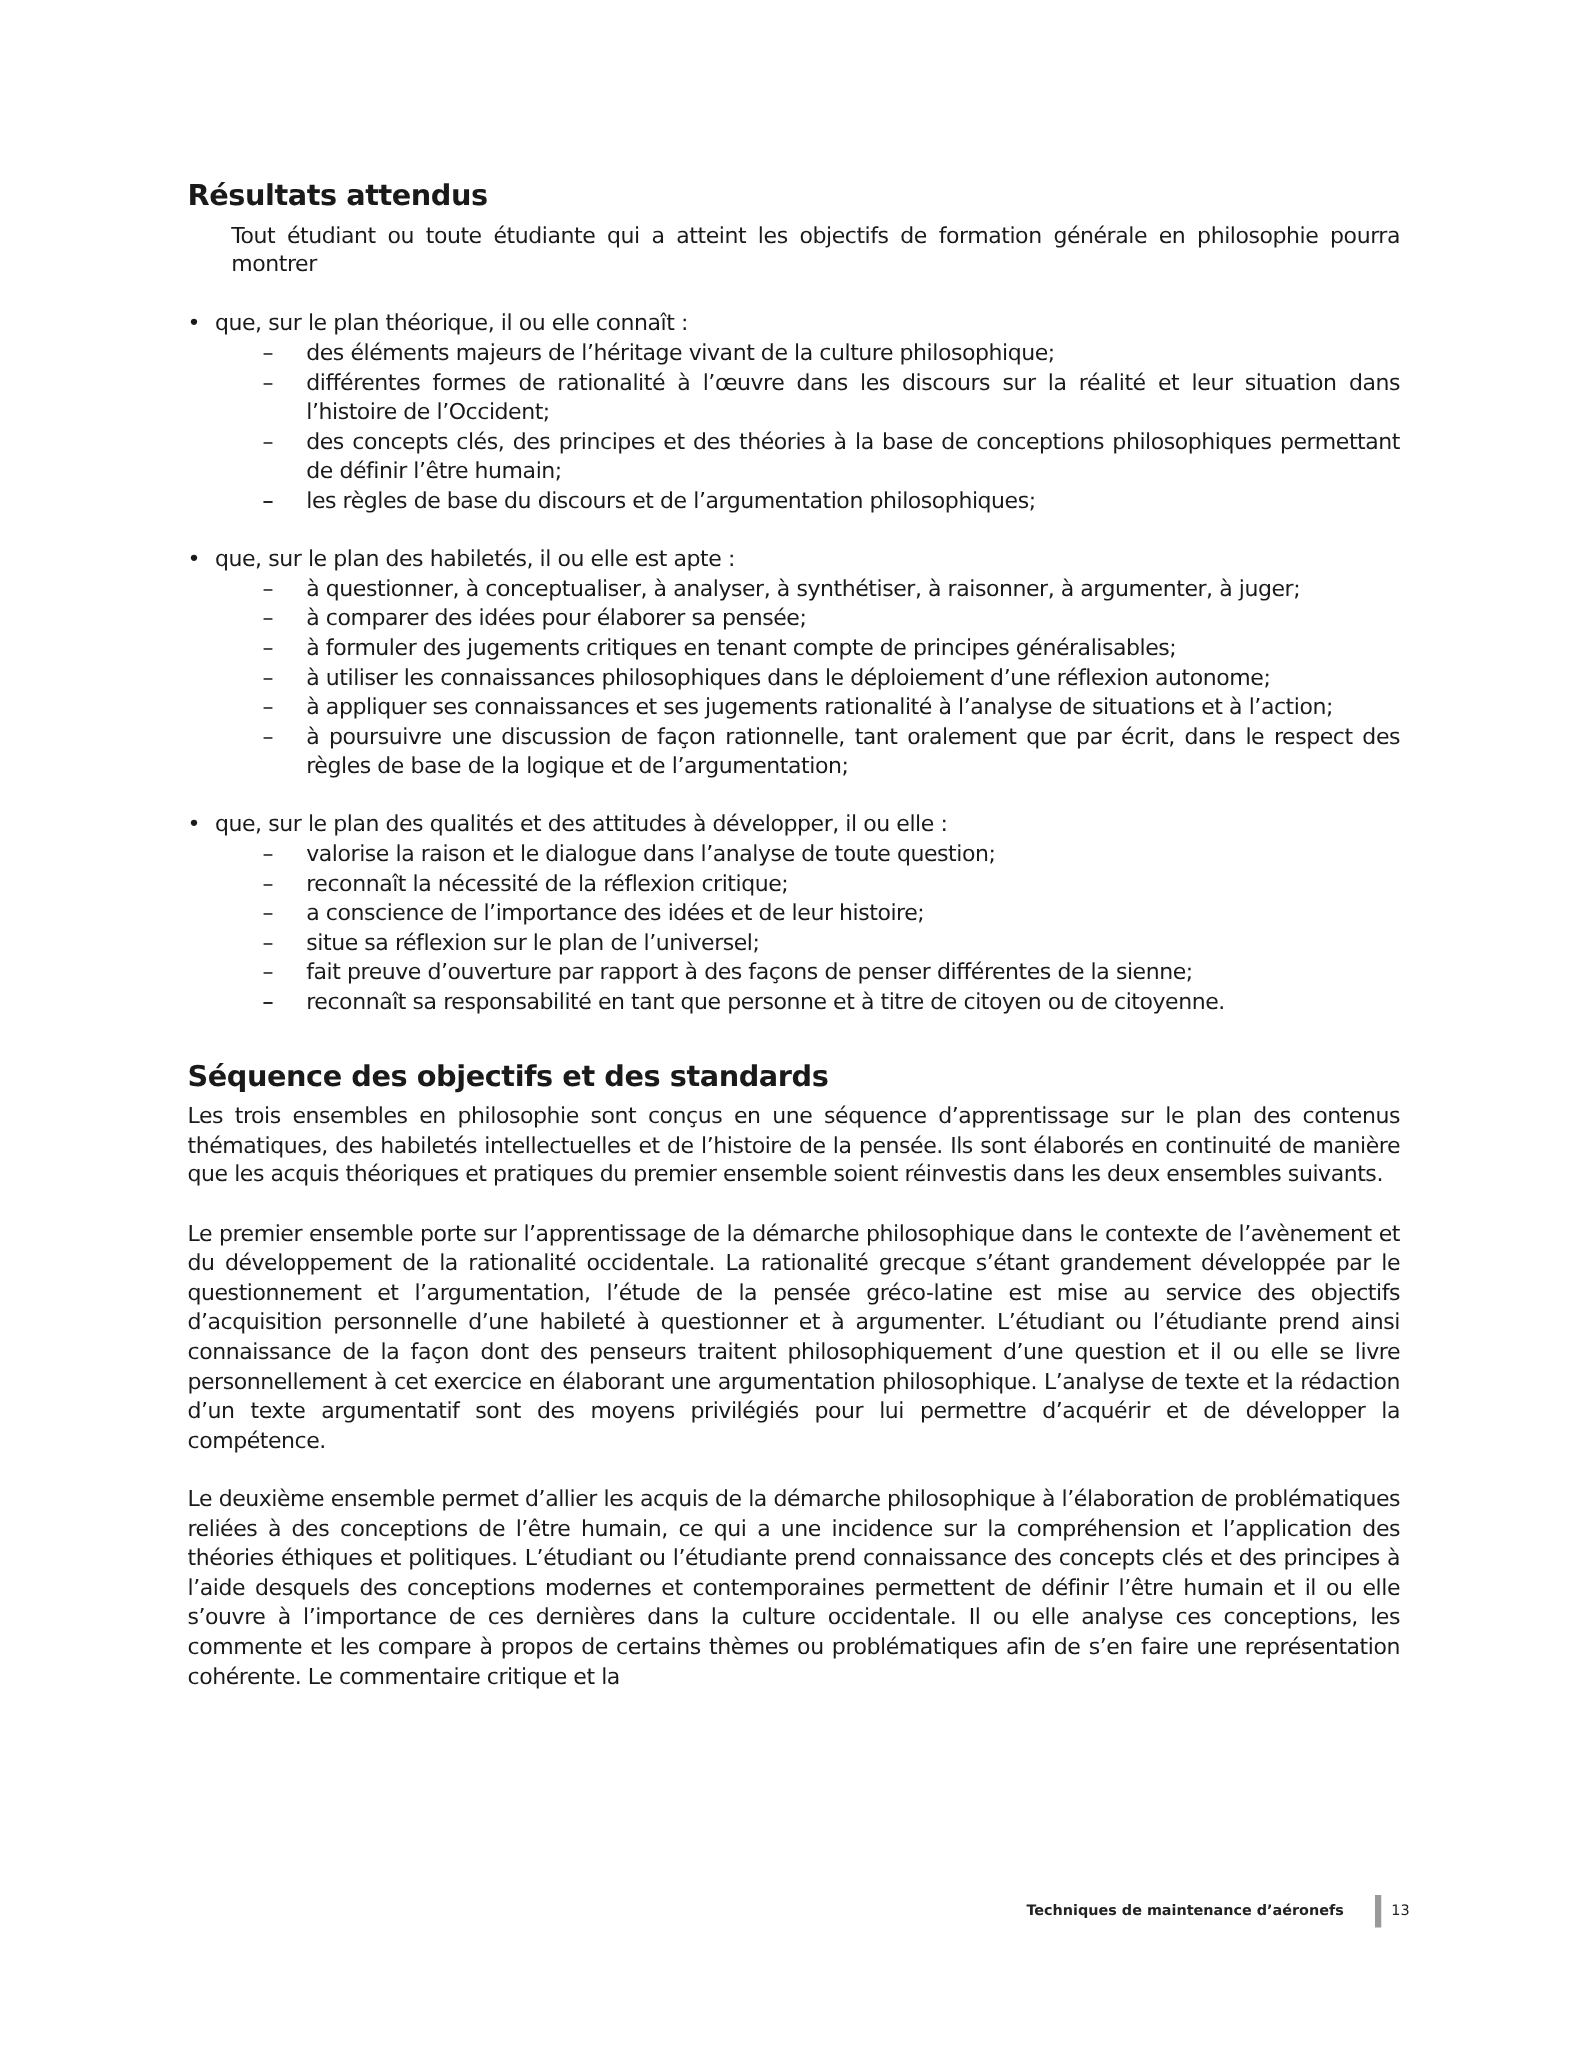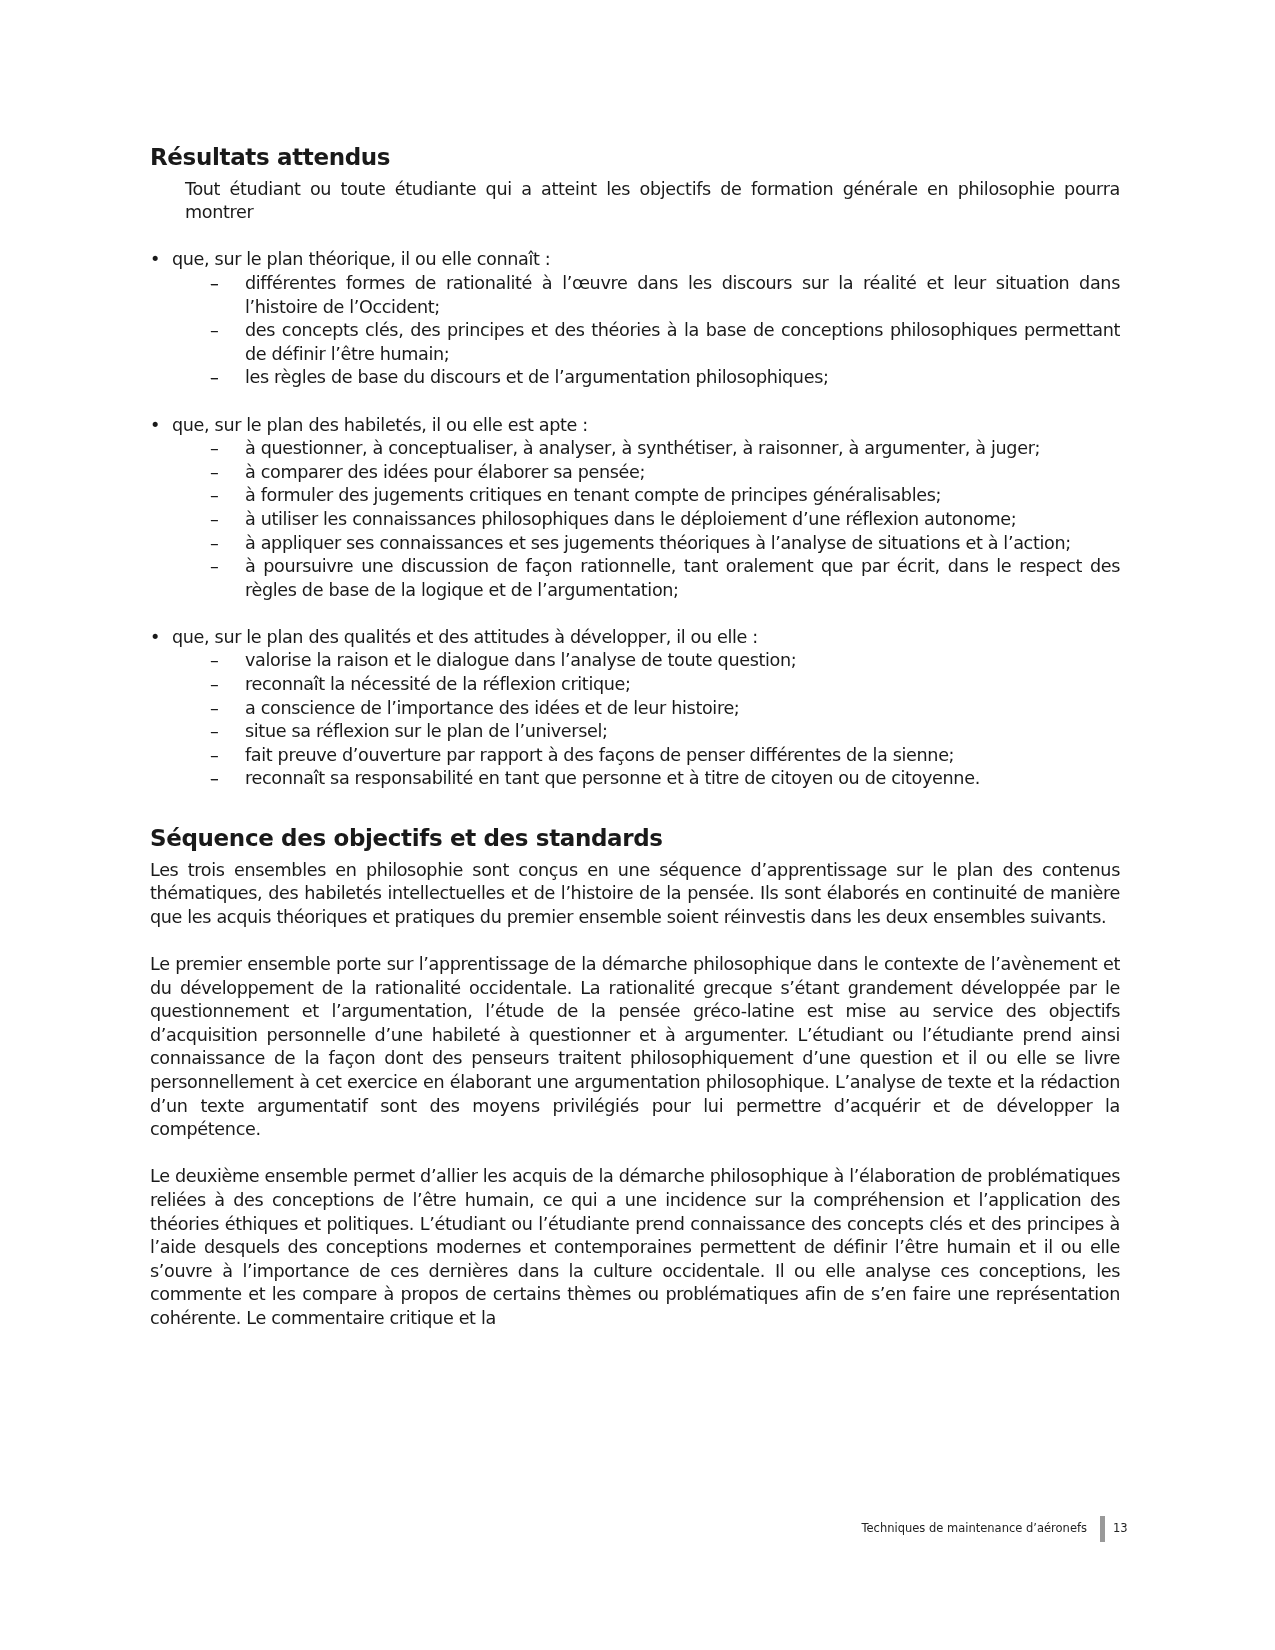--- a/index.html
+++ b/index.html
@@ -25,52 +25,52 @@
   .sublist { margin: 0; padding: 0; list-style: none; }
   .subitem {
     position: relative; padding-left: 95px; text-align: justify;
   }
   .dash { position: absolute; left: 60px; top: 0; }
   .section2 { margin-top: 36px; }
   .footer {
     position: absolute; left: 0; top: 1516px; width: 1275px; height: 26px;
     font-size: 11.5px; color: #222;
   }
-  .footer-title { position: absolute; right: 188px; top: 5px; white-space: nowrap; }
+  .footer-title { position: absolute; right: 200px; top: 5px; white-space: nowrap; font-weight: bold; }
   .footer-bar {
     position: absolute; left: 1100px; top: 0; width: 5px; height: 26px; background: #999999;
   }
   .footer-page { position: absolute; left: 1113px; top: 5px; }
 </style>
 </head>
 <body>
 
 <div class="page">
   <div class="heading">Résultats attendus</div>
   <div class="para intro">Tout étudiant ou toute étudiante qui a atteint les objectifs de formation générale en philosophie pourra montrer</div>
 
   <div id="groups">
       <div class="group">
         <div class="bullet-line"><span class="bullet-mark">•</span><span>que, sur le plan théorique, il ou elle connaît :</span></div>
         <ul class="sublist">
-          <li class="subitem"><span class="dash">–</span></li>
+          <li class="subitem"><span class="dash">–</span><span>des éléments majeurs de l’héritage vivant de la culture philosophique;</span></li>
           <li class="subitem"><span class="dash">–</span><span>différentes formes de rationalité à l’œuvre dans les discours sur la réalité et leur situation dans l’histoire de l’Occident;</span></li>
           <li class="subitem"><span class="dash">–</span><span>des concepts clés, des principes et des théories à la base de conceptions philosophiques permettant de définir l’être humain;</span></li>
           <li class="subitem"><span class="dash">–</span></li>
           <li class="subitem"><span class="dash">–</span><span>les règles de base du discours et de l’argumentation philosophiques;</span></li>
         </ul>
       </div>
       <div class="group">
         <div class="bullet-line"><span class="bullet-mark">•</span><span>que, sur le plan des habiletés, il ou elle est apte :</span></div>
         <ul class="sublist">
           <li class="subitem"><span class="dash">–</span><span>à questionner, à conceptualiser, à analyser, à synthétiser, à raisonner, à argumenter, à juger;</span></li>
           <li class="subitem"><span class="dash">–</span><span>à comparer des idées pour élaborer sa pensée;</span></li>
           <li class="subitem"><span class="dash">–</span><span>à formuler des jugements critiques en tenant compte de principes généralisables;</span></li>
           <li class="subitem"><span class="dash">–</span><span>à utiliser les connaissances philosophiques dans le déploiement d’une réflexion autonome;</span></li>
-          <li class="subitem"><span class="dash">–</span><span>à appliquer ses connaissances et ses jugements théoriques à l’analyse de situations et à l’action;</span></li>
+          <li class="subitem"><span class="dash">–</span><span>à appliquer ses connaissances et ses jugements rationalité à l’analyse de situations et à l’action;</span></li>
           <li class="subitem"><span class="dash">–</span><span>à poursuivre une discussion de façon rationnelle, tant oralement que par écrit, dans le respect des règles de base de la logique et de l’argumentation;</span></li>
         </ul>
       </div>
       <div class="group">
         <div class="bullet-line"><span class="bullet-mark">•</span><span>que, sur le plan des qualités et des attitudes à développer, il ou elle :</span></div>
         <ul class="sublist">
           <li class="subitem"><span class="dash">–</span><span>valorise la raison et le dialogue dans l’analyse de toute question;</span></li>
           <li class="subitem"><span class="dash">–</span><span>reconnaît la nécessité de la réflexion critique;</span></li>
           <li class="subitem"><span class="dash">–</span><span>a conscience de l’importance des idées et de leur histoire;</span></li>
           <li class="subitem"><span class="dash">–</span><span>situe sa réflexion sur le plan de l’universel;</span></li>

